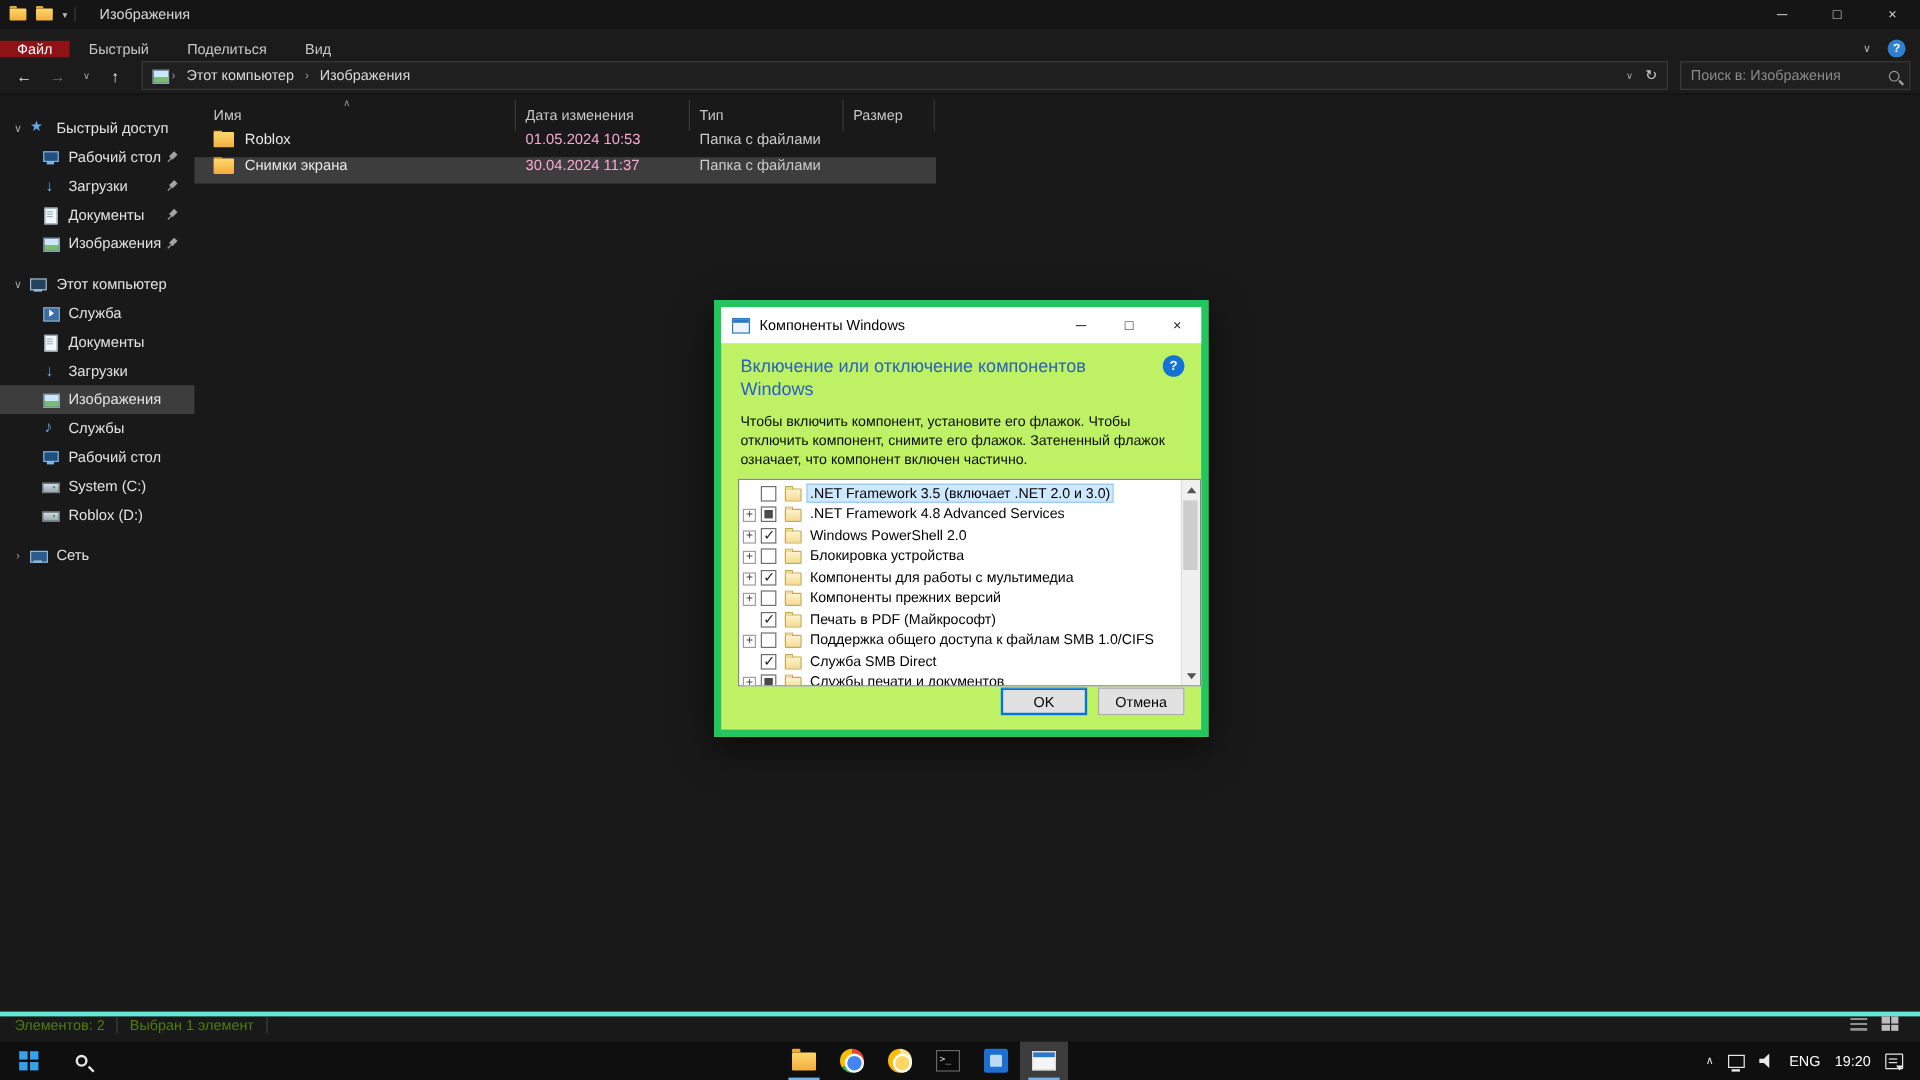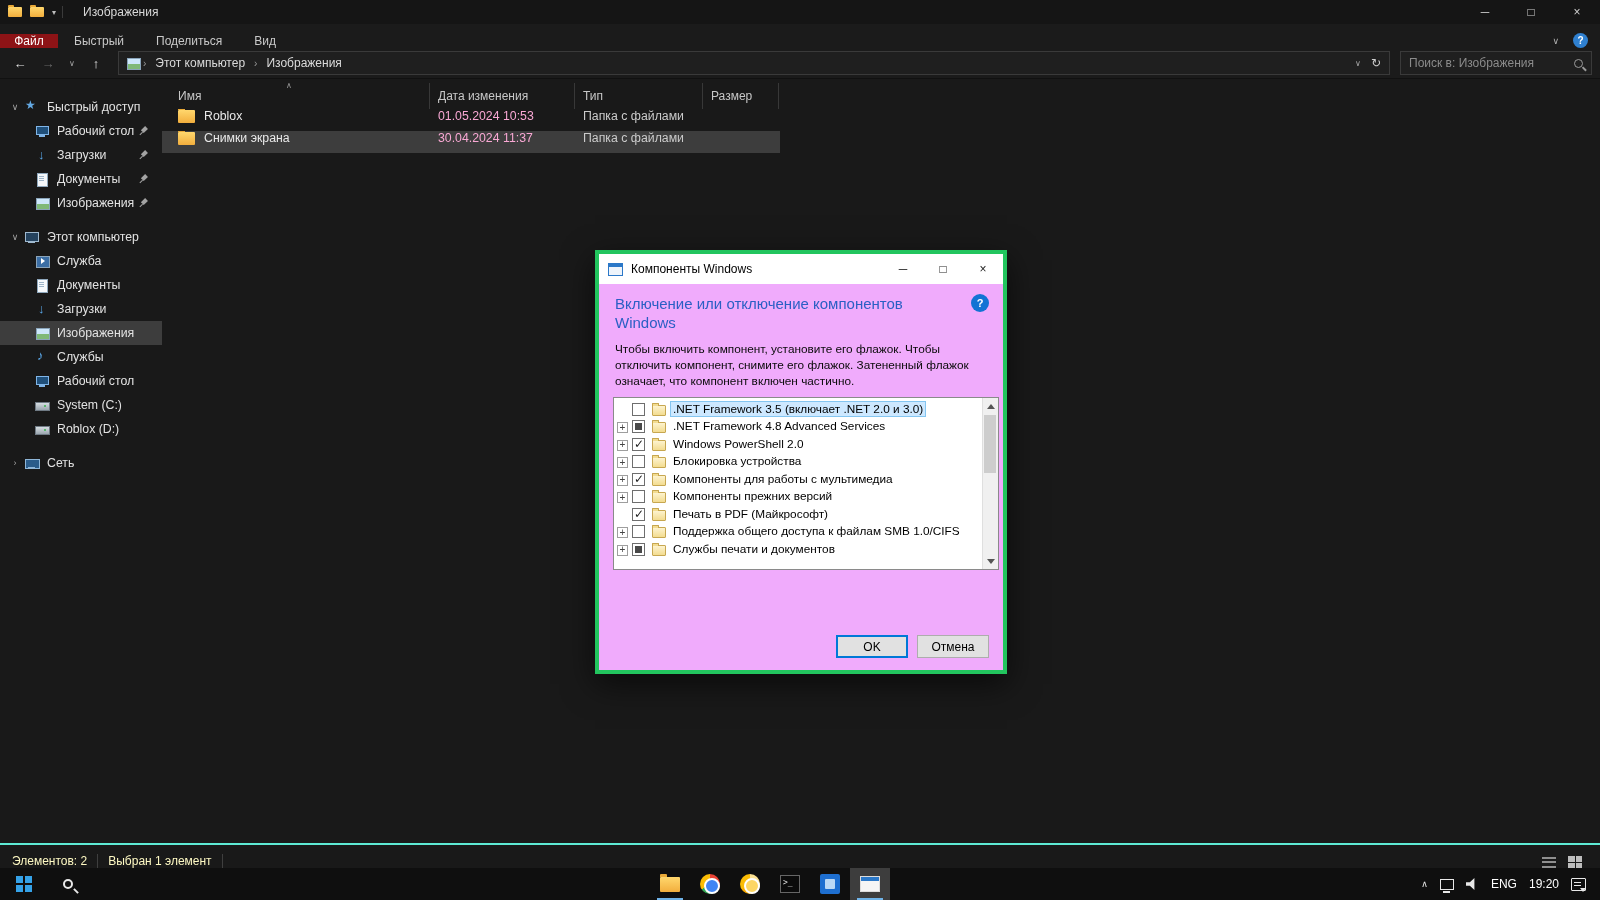--- a/index.html
+++ b/index.html
@@ -92,21 +92,21 @@
   .sort{position:absolute;top:-2px;left:124px;font-size:8px;color:#9a9a9a}
   .file-row{height:22px;display:flex;align-items:flex-start;font-size:12.3px;color:#e8e8e8;width:618px}
   .file-row.selected{background:#3d3d3d}
   .cell{overflow:hidden;white-space:nowrap}
   .cell.name{width:268px;padding-left:16px;display:flex;align-items:center;gap:9px}
   .cell.date{width:145px;padding-left:8px;color:#f9a8d4}
   .cell.type{width:128px;padding-left:8px;color:#cbcbcb}
   .cell.size{width:76px;padding-left:8px;color:#cbcbcb}
 
   
-  .statusbar{position:absolute;left:0;right:0;bottom:32px;height:25px;background:#191919;border-top:2px solid #5eead4;display:flex;align-items:flex-end;padding:0 12px;color:#fef9c3;font-size:12px}
+  .statusbar{position:absolute;left:0;right:0;bottom:32px;height:25px;background:#191919;border-top:4px solid #5eead4;display:flex;align-items:flex-start;padding:0 12px;color:#4d7c0f;font-size:12px}
   .sb-div{width:1px;height:14px;background:#3f3f3f;margin:0 10px}
   .sb-right{margin-left:auto;display:flex;align-items:center;gap:12px;padding-right:6px}
   .sb-lines{width:14px;height:11px;background:repeating-linear-gradient(#8f8f8f 0 2px,transparent 2px 4.5px)}
   .sb-thumb{width:14px;height:12px;display:grid;grid-template-columns:1fr 1fr;grid-template-rows:1fr 1fr;gap:1px}
   .sb-thumb i{background:#bdbdbd}
 
   
   .taskbar{position:absolute;left:0;right:0;bottom:0;height:32px;background:#0f0f0f;display:flex;align-items:center}
   .tb-btn{position:relative;width:40px;height:32px;display:flex;align-items:center;justify-content:center;flex:0 0 auto}
   .tb-btn.start{width:48px}
@@ -131,21 +131,21 @@
   .tray{margin-left:auto;display:flex;align-items:center;gap:12px;padding-right:14px;color:#fff;font-size:12px}
   .tray-chev{font-size:9px;color:#e8e8e8}
   .tray-net{width:14px;height:11px;border:1.5px solid #e8e8e8;position:relative;display:inline-block}
   .tray-net::after{content:"";position:absolute;left:2px;bottom:-4px;width:7px;height:1.5px;background:#e8e8e8}
   .tray-vol{width:13px;height:12px;background:#e8e8e8;clip-path:polygon(0 35%,30% 35%,65% 0,65% 100%,30% 65%,0 65%);display:inline-block;position:relative}
   .tray-ac{width:15px;height:13px;border:1.5px solid #e8e8e8;border-radius:1px;position:relative;display:inline-block}
   .tray-ac::before{content:"";position:absolute;left:2px;top:3px;width:7px;height:1.5px;background:#e8e8e8;box-shadow:0 3px 0 #e8e8e8}
   .tray-ac::after{content:"";position:absolute;right:-1px;bottom:-5px;border:3px solid transparent;border-top:4px solid #e8e8e8}
 
   
-  .dialog{position:absolute;left:595px;top:250px;width:412px;height:424px;background:#f0abfc;border:4px solid #22c55e;box-shadow:0 10px 30px rgba(0,0,0,.6);color:#000;font-size:12px}
+  .dialog{position:absolute;left:595px;top:250px;width:412px;height:364px;background:#bef264;border:6px solid #22c55e;box-shadow:0 10px 30px rgba(0,0,0,.6);color:#000;font-size:12px}
   .dlg-titlebar{height:30px;background:#fff;display:flex;align-items:center;padding-left:9px}
   .dlg-icon{width:15px;height:13px;border:1px solid #2b78c8;background:#eef4fb;position:relative;flex:0 0 auto}
   .dlg-icon::before{content:"";position:absolute;left:0;top:0;right:0;height:3px;background:#2b78c8}
   .dlg-title{margin-left:8px;font-size:12px;color:#000}
   .dlg-controls{margin-left:auto;display:flex;height:30px}
   .dwc{width:40px;height:30px;display:flex;align-items:center;justify-content:center;color:#222;font-size:12px}
   .dlg-head{display:flex;align-items:flex-start;padding:10px 14px 0 16px}
   .dlg-heading{color:#2a5fc4;font-size:15px;line-height:1.28;max-width:310px}
   .dlg-help{width:18px;height:18px;border-radius:50%;background:#1273d4;color:#fff;font-size:11px;font-weight:bold;display:flex;align-items:center;justify-content:center;margin-left:auto;flex:0 0 auto}
   .dlg-desc{padding:0 20px 0 16px;margin-top:10px;font-size:11.8px;line-height:1.34;color:#0a0a0a}
@@ -409,20 +409,26 @@
           <span class="cb"></span>
           <span class="folder-sm"></span>
           <span class="tree-label">Печать в PDF (Майкрософт)</span>
       </div>
       <div class="tree-row has-expander check-unchecked">
         <span class="exp">+</span>
           <span class="cb"></span>
           <span class="folder-sm"></span>
           <span class="tree-label">Поддержка общего доступа к файлам SMB 1.0/CIFS</span>
       </div>
+      <div class="tree-row check-checked">
+        <span class="exp">+</span>
+          <span class="cb"></span>
+          <span class="folder-sm"></span>
+          <span class="tree-label">Служба SMB Direct</span>
+      </div>
       <div class="tree-row has-expander check-partial">
         <span class="exp">+</span>
           <span class="cb"></span>
           <span class="folder-sm"></span>
           <span class="tree-label">Службы печати и документов</span>
       </div>
       <div class="tree-scroll">
         <span class="ts-arrow up"></span>
         <span class="ts-thumb"></span>
         <span class="ts-arrow down"></span>

